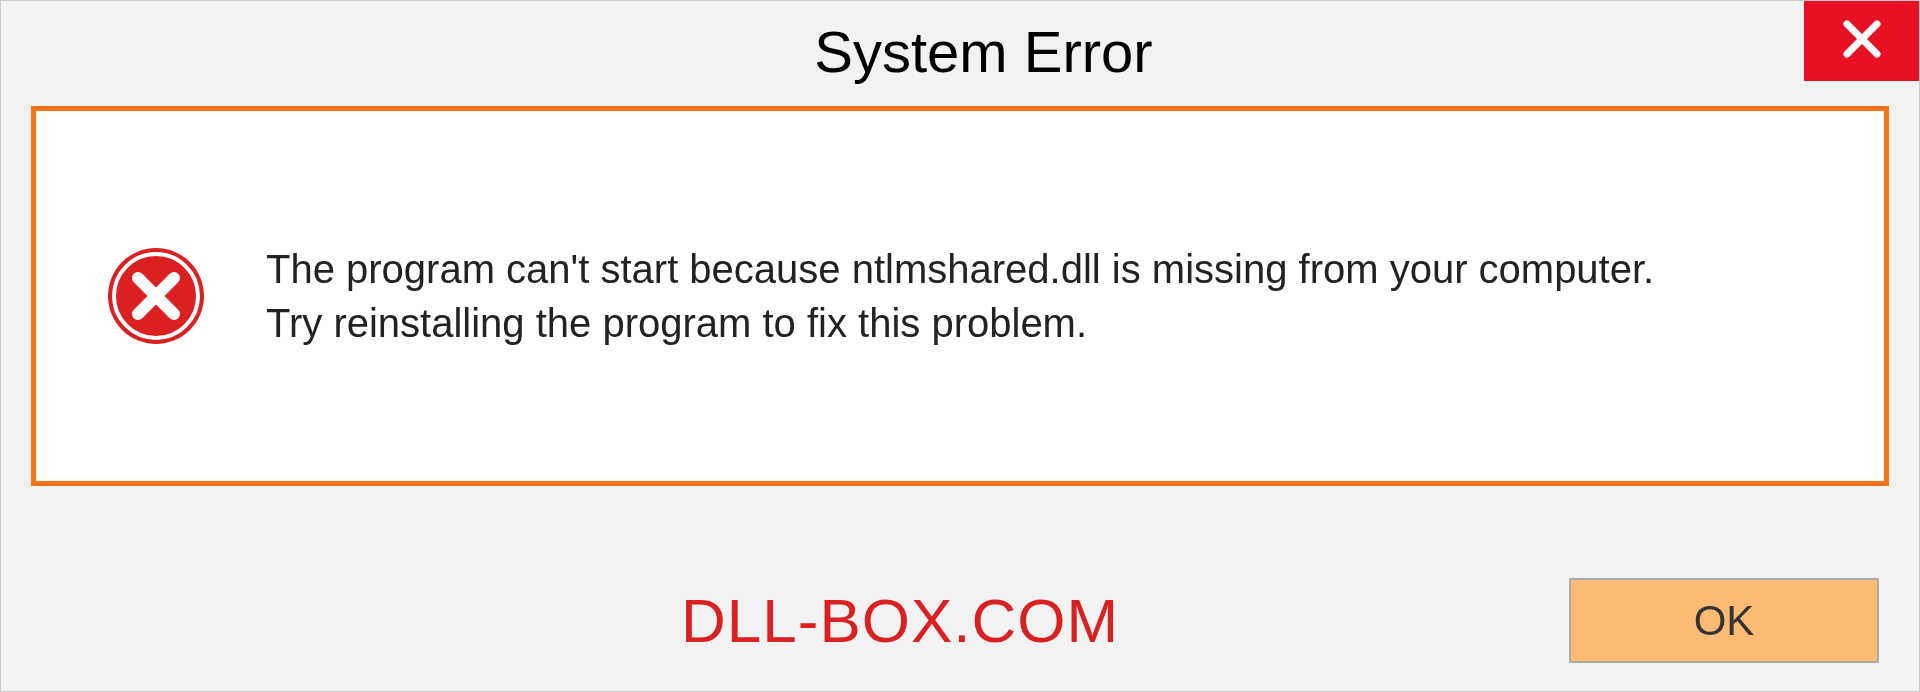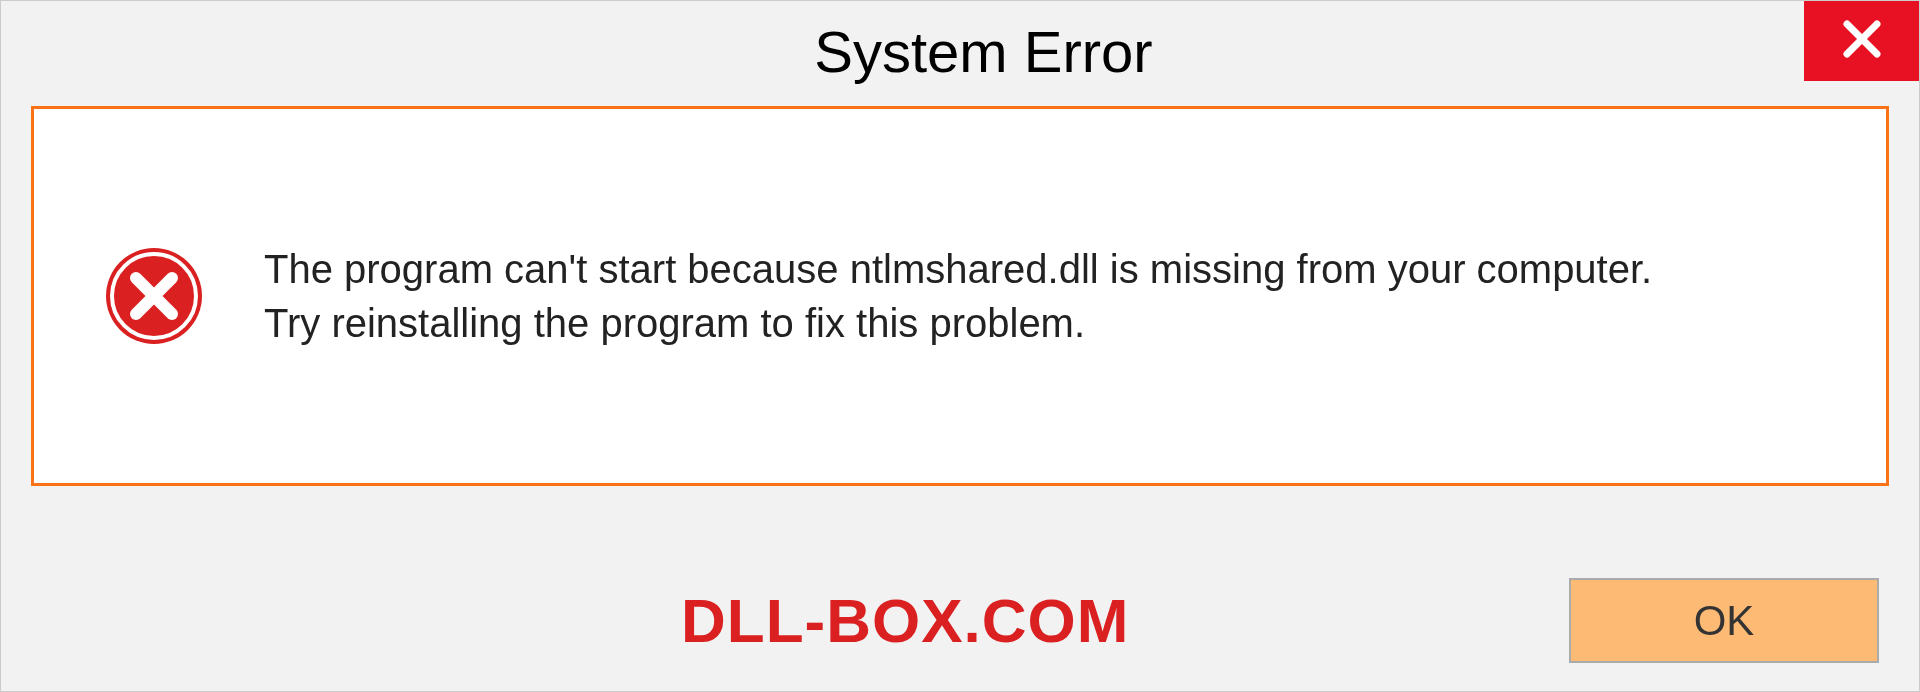--- a/index.html
+++ b/index.html
@@ -40,21 +40,21 @@
       justify-content: center;
       cursor: pointer;
     }
     .close-btn svg {
       width: 40px;
       height: 40px;
     }
     .content-box {
       margin: 5px 30px 0 30px;
       background: #ffffff;
-      border: 3px solid #f97316;
+      border: 5px solid #f97316;
       height: 380px;
       display: flex;
       align-items: center;
       padding: 0 70px;
     }
     .error-icon {
       flex-shrink: 0;
       width: 100px;
       height: 100px;
       margin-right: 60px;
@@ -70,21 +70,21 @@
       bottom: 28px;
       left: 0;
       right: 0;
       padding: 0 40px;
       display: flex;
       align-items: center;
       justify-content: space-between;
     }
     .watermark {
       font-size: 62px;
-      font-weight: 700;
+      font-weight: 400;
       color: #da2020;
       letter-spacing: 1px;
       margin-left: 640px;
       font-family: Arial, sans-serif;
     }
     .ok-btn {
       width: 310px;
       height: 85px;
       background: #fdba74;
       border: 2px solid #aaa;

